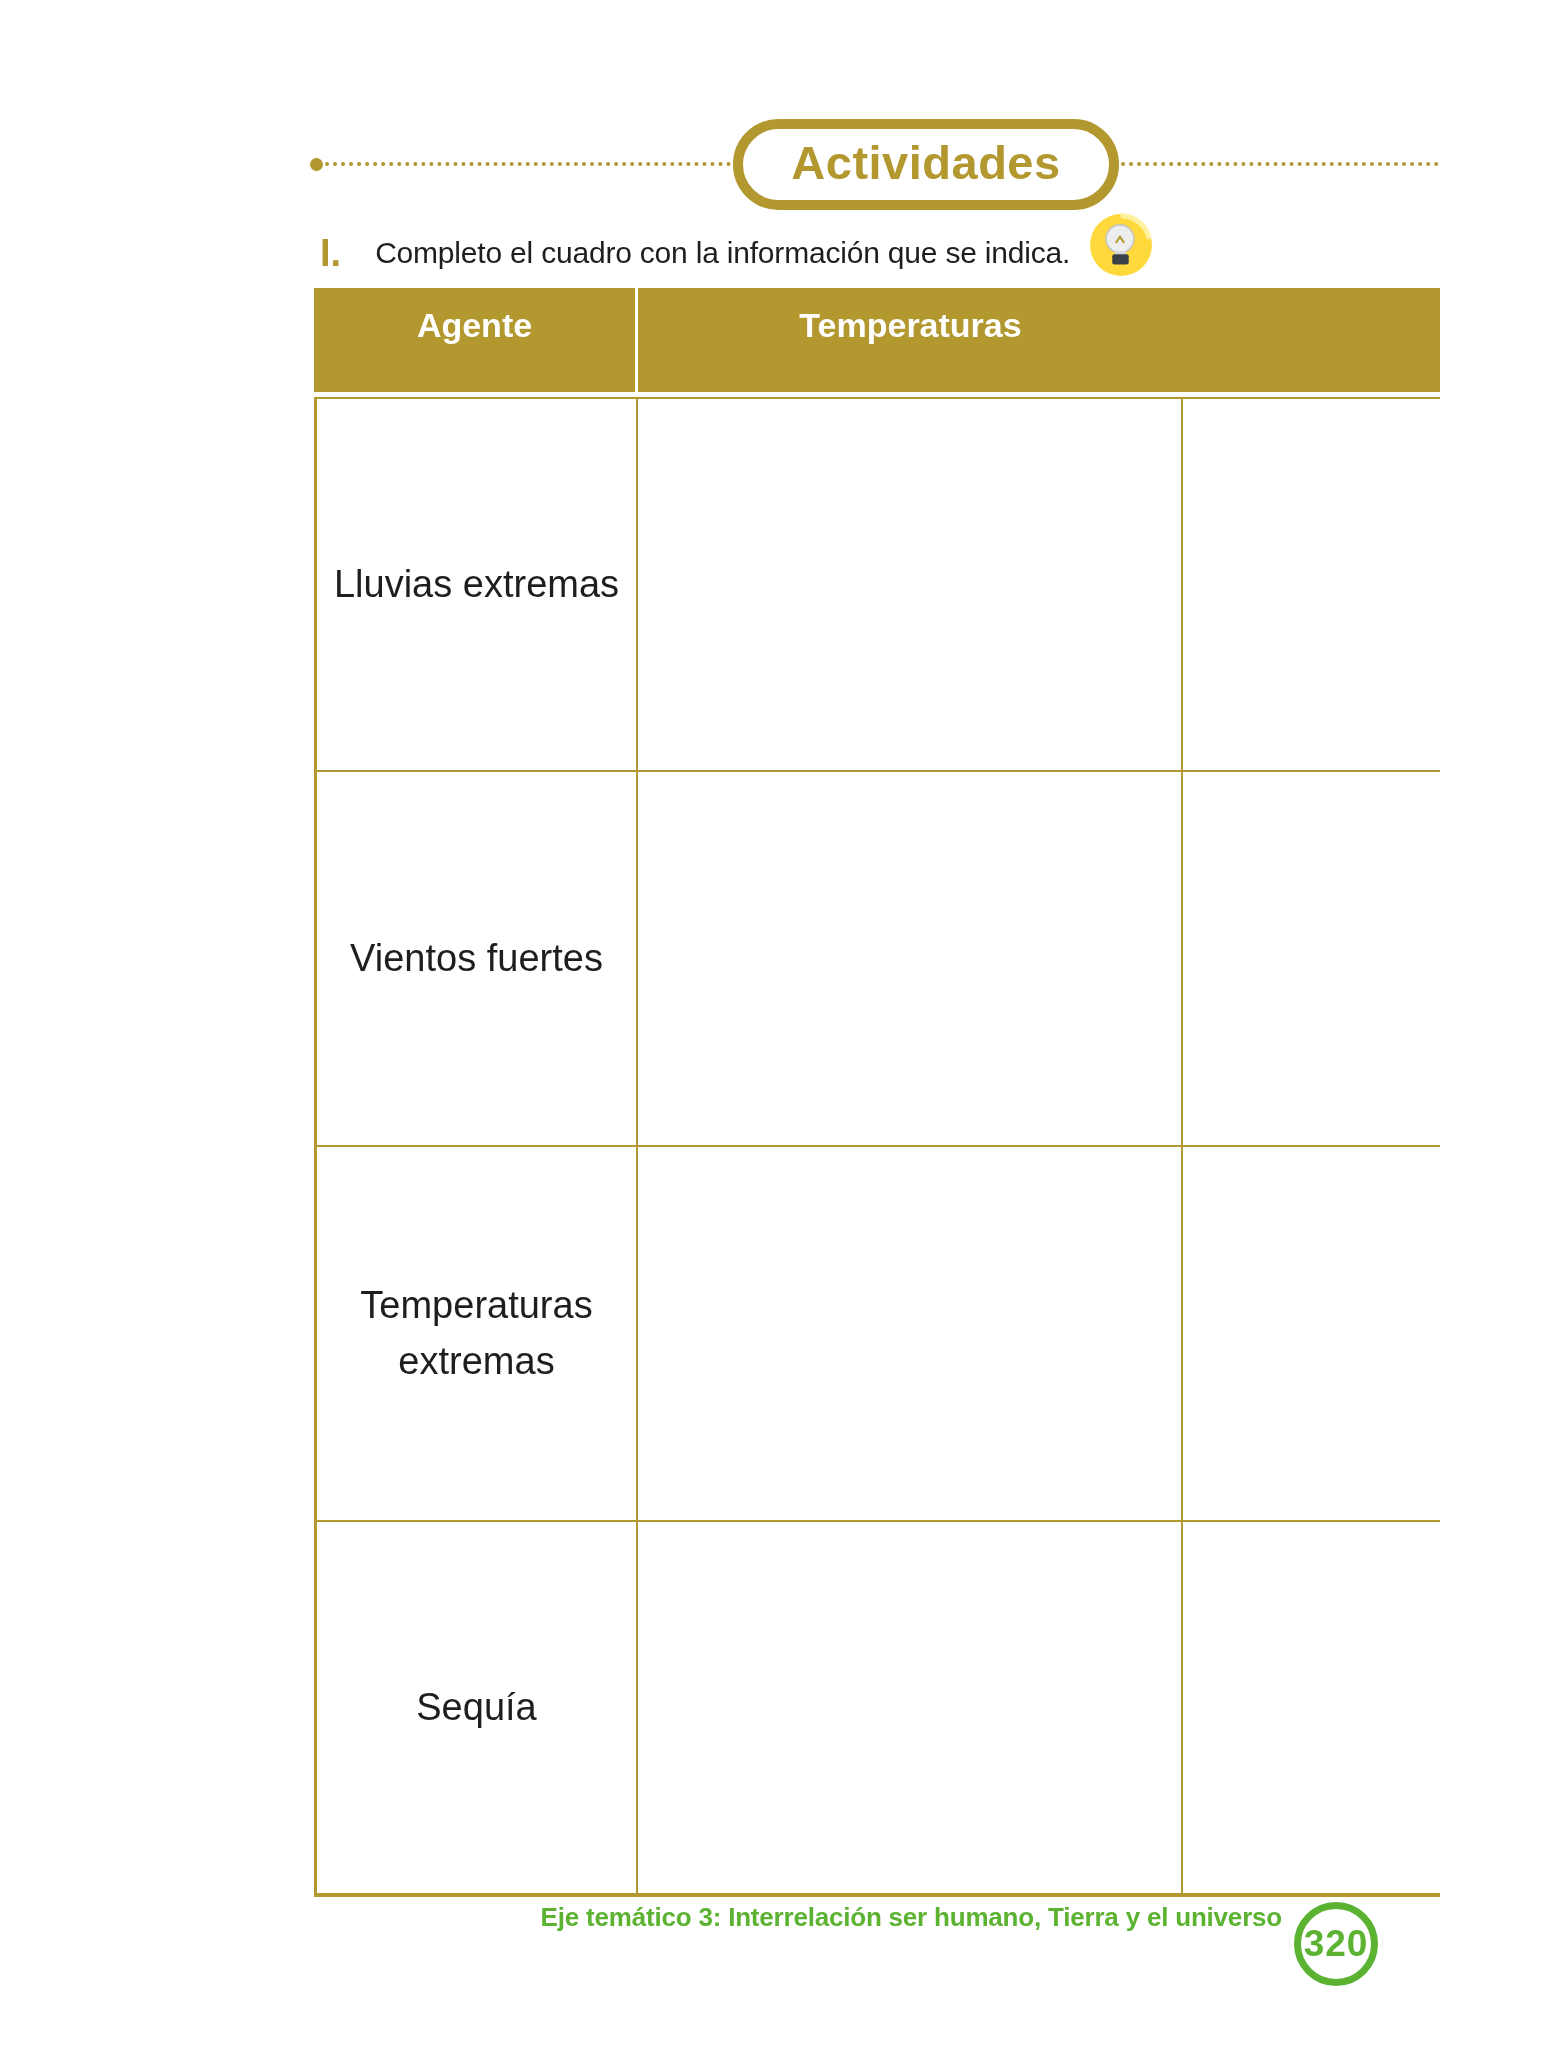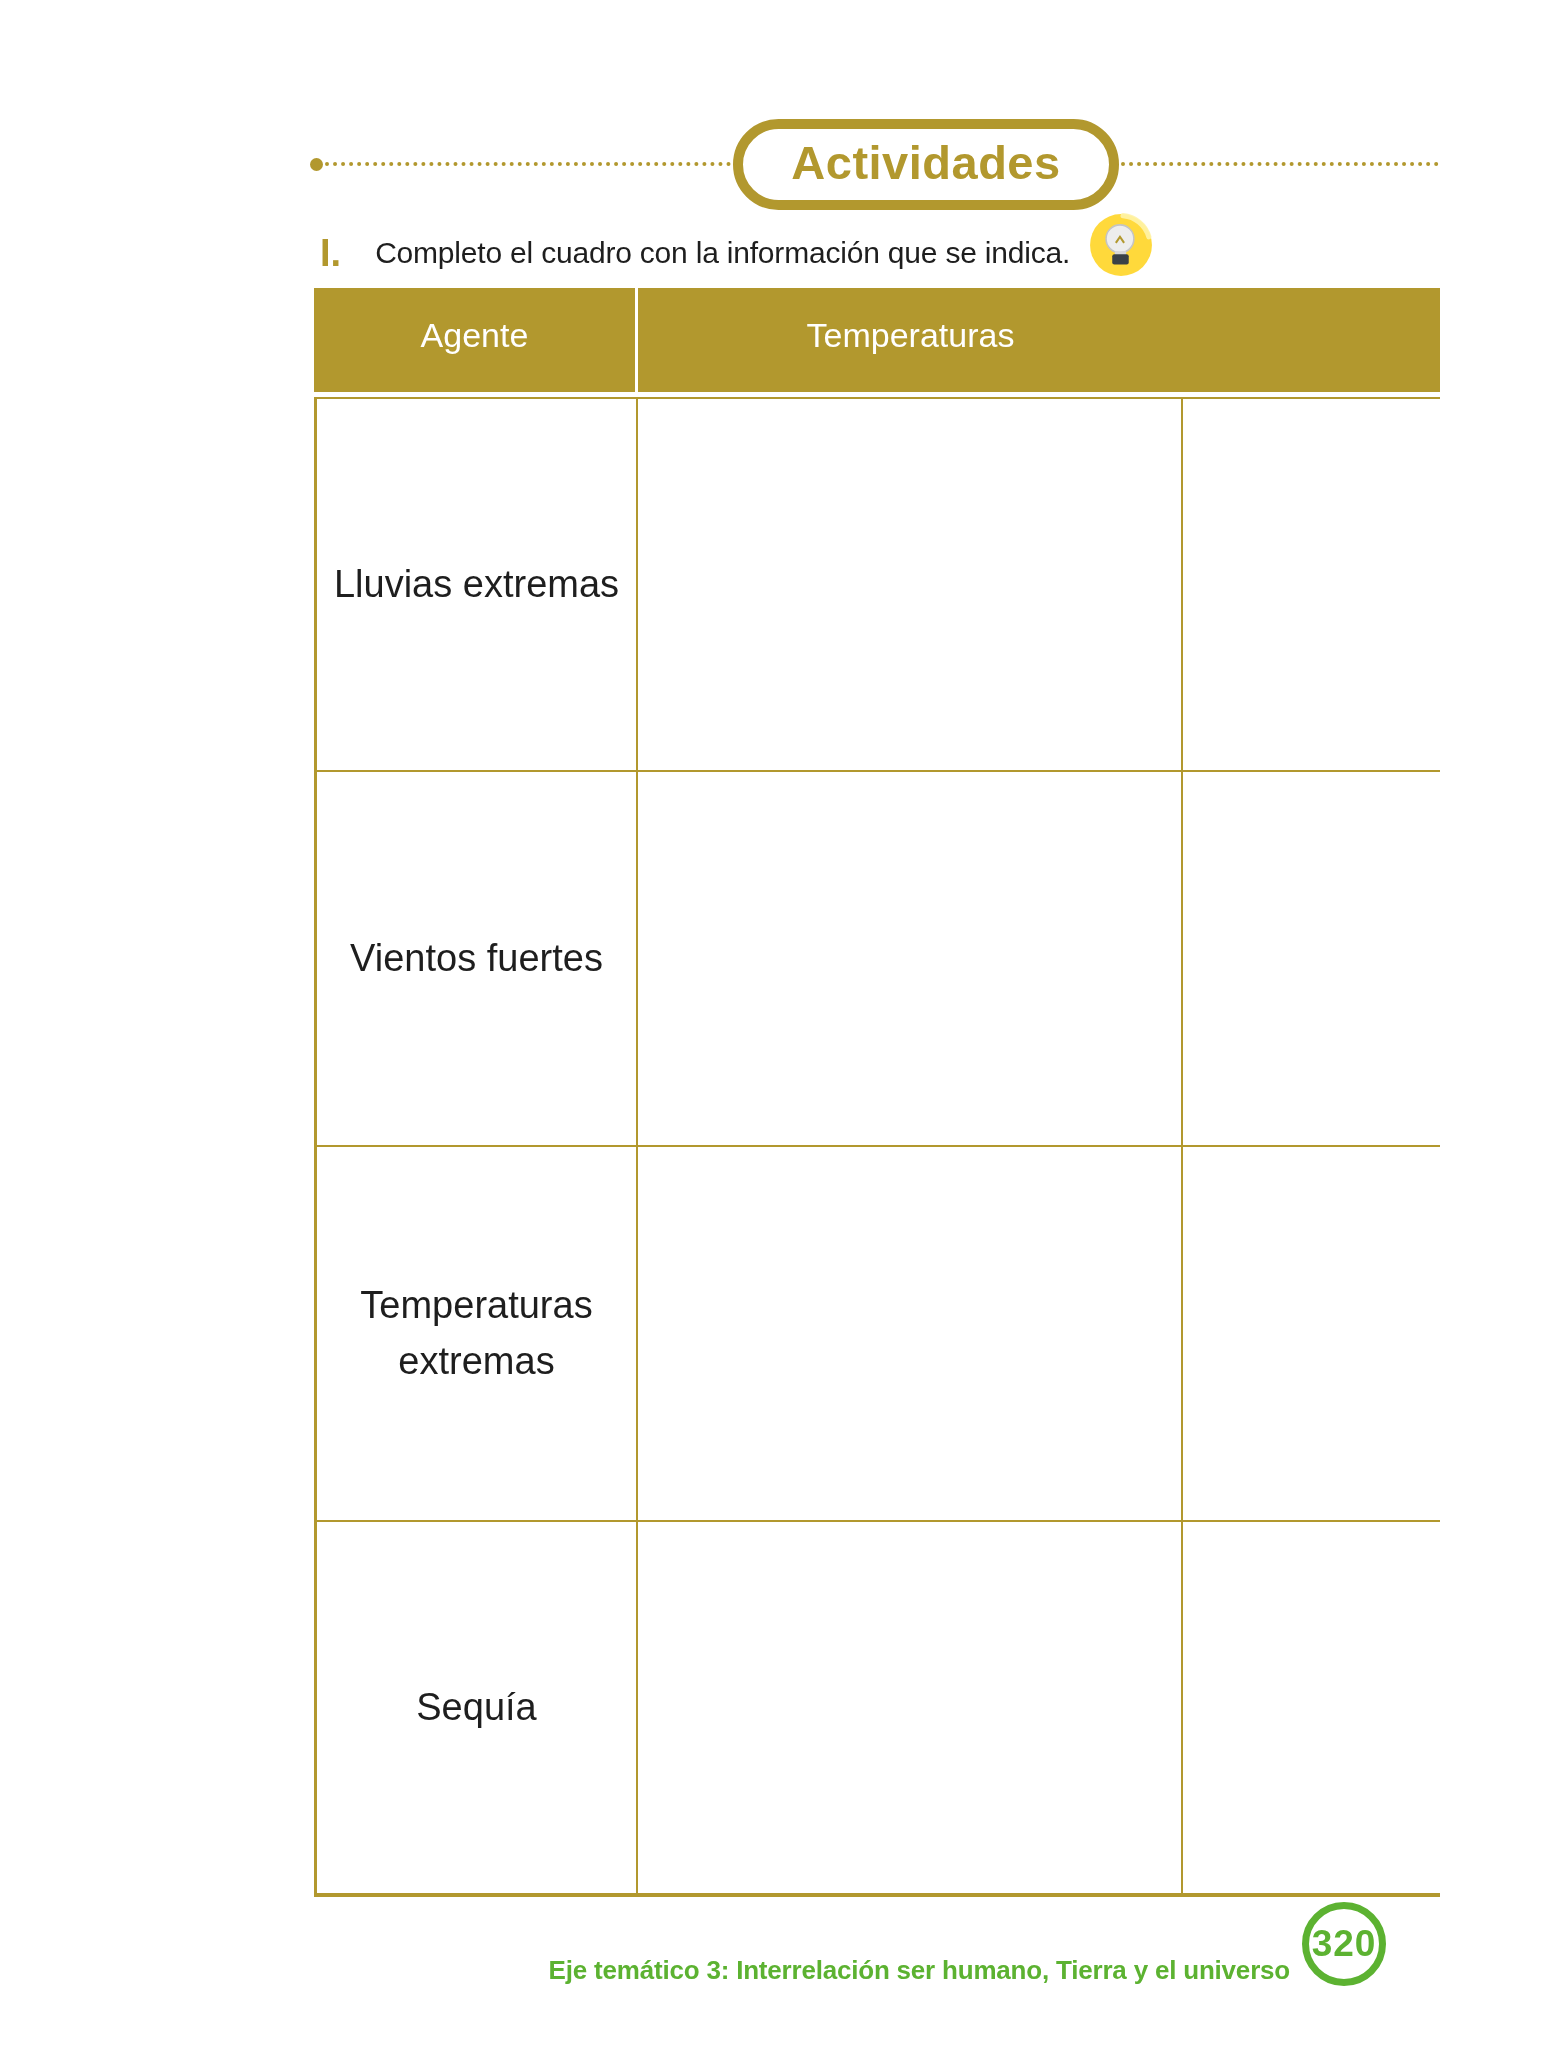--- a/index.html
+++ b/index.html
@@ -77,23 +77,23 @@
   }
   .thead{
     display:grid;
     grid-template-columns:324px 545px 353px;
     height:104px;
     background:var(--gold);
     margin-bottom:5px;
   }
   .th{
     display:flex;justify-content:center;align-items:flex-start;
-    padding:22px 8px 0 8px;
+    padding:12px 8px 0 8px;
     color:var(--header-text);
-    font-size:34px;font-weight:normal;
+    font-size:34px;font-weight:bold;
     line-height:51px;
     text-align:center;
     border-right:3px solid #ffffff;
   }
   .th:last-child{border-right:none;}
   .tbody{
     display:grid;
     grid-template-columns:324px 545px 353px;
     grid-template-rows:375px 375px 375px 375px;
   }
@@ -108,22 +108,22 @@
     padding:8px 10px;
   }
   .td.c0{border-left:3px solid var(--gold);}
   .td.c2{border-right:3px solid var(--gold);}
   .td.r0{border-top:2px solid var(--gold);}
   .td.r3{border-bottom:4px solid var(--gold);}
 
   
   .footer{
     position:absolute;
-    top:1902px;right:54px;
-    display:flex;align-items:flex-end;
+    top:1902px;right:62px;
+    display:flex;align-items:flex-start;
   }
   .footer-text{
     color:var(--green);
     font-size:26px;font-weight:bold;
     letter-spacing:-0.2px;
     white-space:nowrap;
     margin-right:12px;
   }
   .page-badge{
     width:84px;height:84px;

